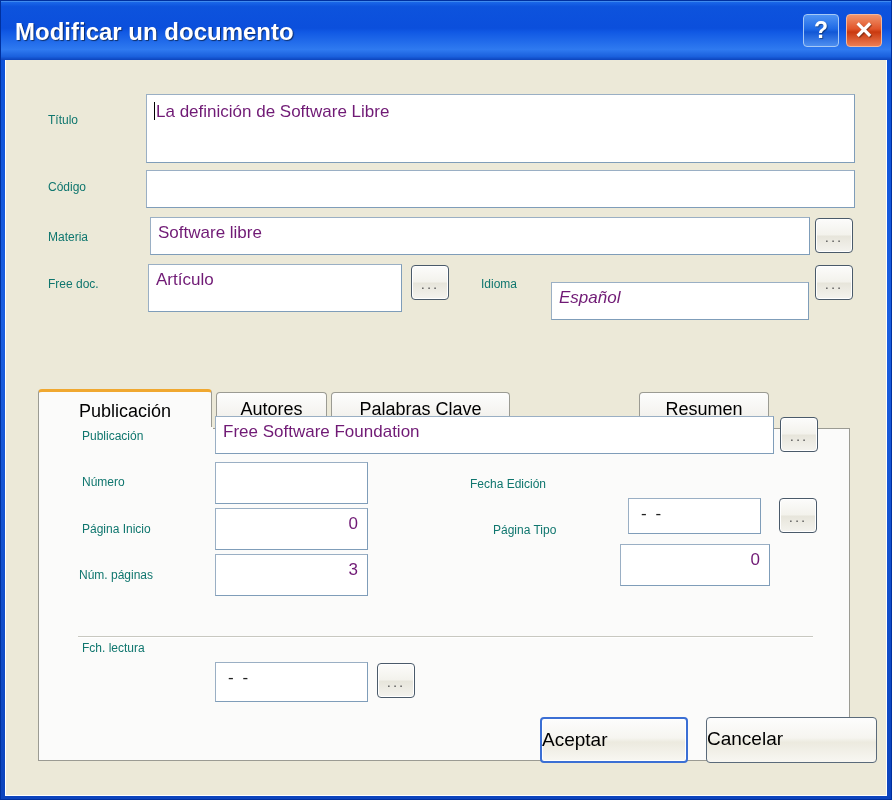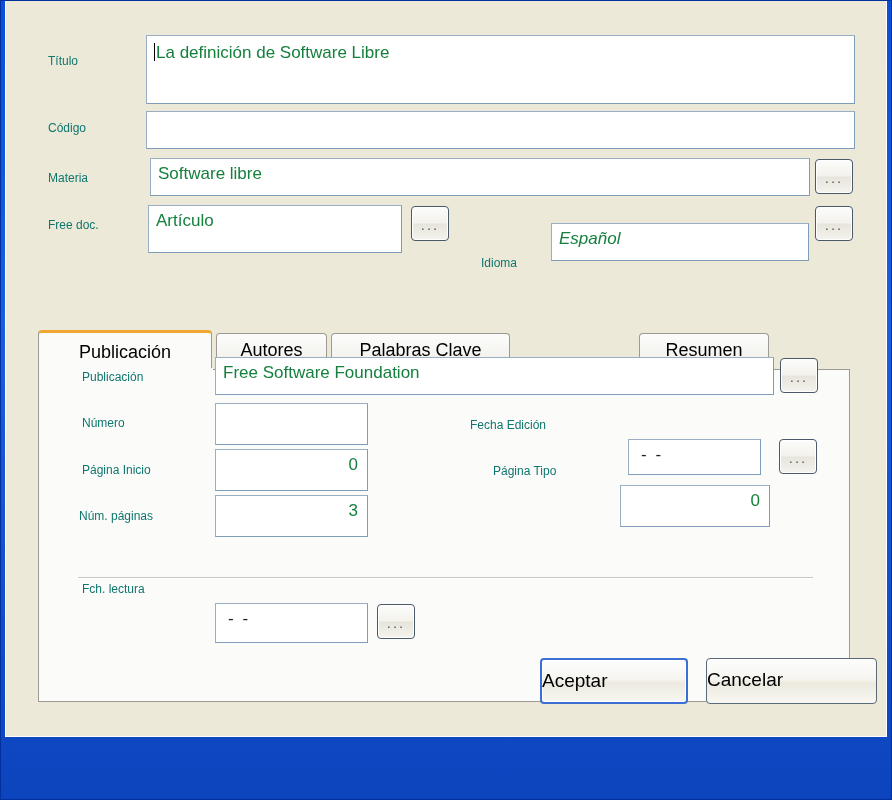--- a/index.html
+++ b/index.html
@@ -92,21 +92,21 @@
     white-space: nowrap;
   }
   .field {
     position: absolute;
     box-sizing: border-box;
     background: #ffffff;
     border: 1px solid #7f9db9;
     border-top-color: #9aafc4;
     border-left-color: #9aafc4;
     font-size: 17px;
-    color: #15803d;
+    color: #701a75;
     padding: 4px 6px 0 7px;
     overflow: hidden;
     white-space: nowrap;
     line-height: 22px;
   }
   .field.num { text-align: right; padding-right: 9px; }
   .field.date { color: #222; letter-spacing: 2px; padding-left: 12px; }
 
   
   #caret {
@@ -219,38 +219,43 @@
   .btn.default {
     border: 2px solid #3b6fd4;
     box-shadow: inset 0 0 0 1px #ffffff;
   }
 </style>
 </head>
 <body>
 
 <div id="window">
 
+  <div id="titlebar">
+    <div id="title-text">Modificar un documento</div>
+    <div class="title-btn" id="help-btn">?</div>
+    <div class="title-btn" id="close-btn">✕</div>
+  </div>
 
   <div id="body">
 
     <div class="lbl" style="left:42px; top:53px;">Título</div>
     <div class="field" style="left:140px; top:34px; width:709px; height:69px; padding-top:6px;"><span id="caret"></span><span>La definición de Software Libre</span></div>
 
     <div class="lbl" style="left:42px; top:120px;">Código</div>
     <div class="field" style="left:140px; top:110px; width:709px; height:38px;"></div>
 
     <div class="lbl" style="left:42px; top:170px;">Materia</div>
     <div class="field" style="left:144px; top:157px; width:660px; height:38px;">Software libre</div>
     <div class="ell-btn" style="left:809px; top:158px;"><span>...</span></div>
 
     <div class="lbl" style="left:42px; top:217px;">Free doc.</div>
     <div class="field" style="left:142px; top:204px; width:254px; height:48px;">Artículo</div>
     <div class="ell-btn" style="left:405px; top:205px;"><span>...</span></div>
 
-    <div class="lbl" style="left:475px; top:217px;margin-top:38px;">Idioma</div>
+    <div class="lbl" style="left:475px; top:217px;">Idioma</div>
     <div class="field" style="left:545px; top:222px; width:258px; height:38px;font-style:italic;">Español</div>
     <div class="ell-btn" style="left:809px; top:205px;"><span>...</span></div>
 
     <div id="tabpanel"></div>
 
     <div id="tabstrip">
       <div class="tab active" style="left:0px;   width:174px;">Publicación</div>
       <div class="tab" style="left:293px; width:179px;">Palabras Clave</div>
       <div class="tab" style="left:178px; width:111px;">Autores</div>
       <div class="tab" style="left:601px; width:130px;">Resumen</div>

